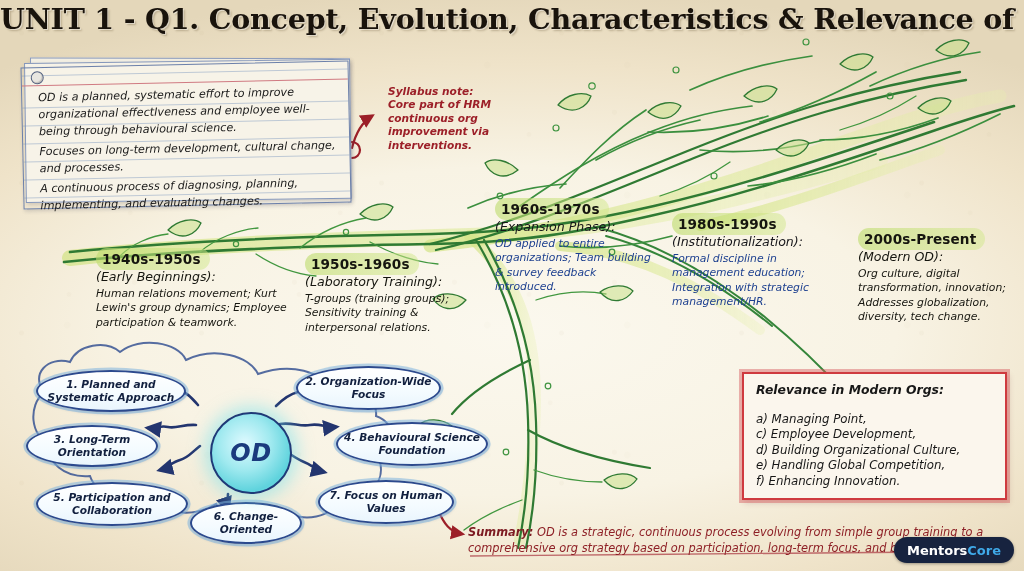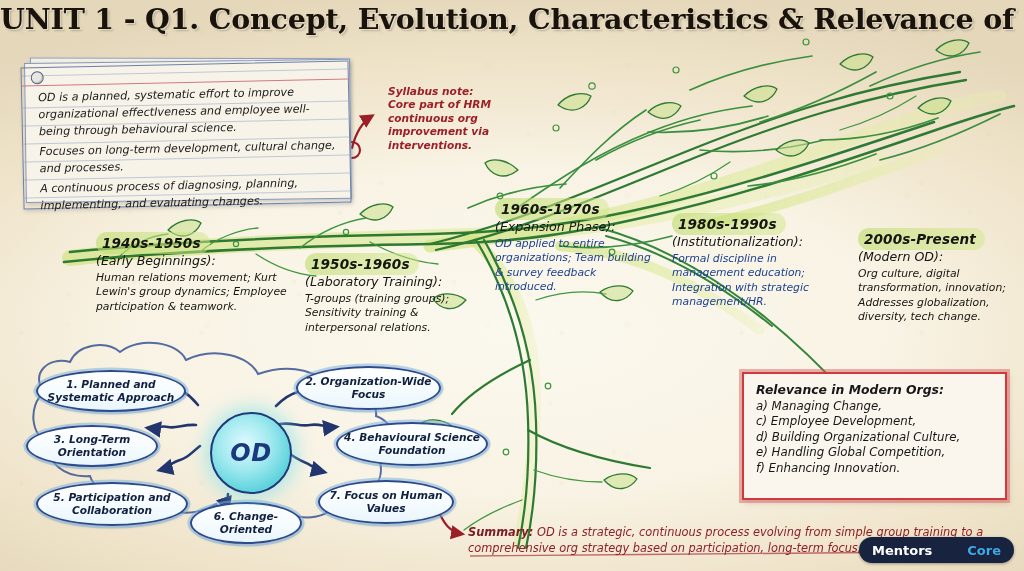--- a/index.html
+++ b/index.html
@@ -83,35 +83,35 @@
     font-size:10.6px;line-height:13.4px;color:#9c1f28;font-weight:600;margin-left:12px;
   }
 
   
   .tl{position:absolute;}
   .tl .hl{
     display:inline-block;padding:1px 9px 2px 6px;border-radius:12px;
     background:linear-gradient(100deg,rgba(190,220,110,.62),rgba(210,232,140,.5));
   }
   .tl .yr{
-    font-family:"DejaVu Sans", sans-serif;font-weight:700;font-style:italic;
+    font-family:"DejaVu Sans", sans-serif;font-weight:700;
     font-size:13.6px;color:#15150f;letter-spacing:.1px;white-space:nowrap;margin-top:45px;
   }
   .tl .ph{
     font-family:"DejaVu Sans", sans-serif;font-style:italic;
     font-size:12.6px;color:#15150f;white-space:nowrap;margin-top:-1px;
   }
   .tl .bd{
     font-family:"DejaVu Sans", sans-serif;font-style:italic;
     font-size:10.8px;line-height:14.4px;margin-top:3px;color:#15150f;
   }
   .tl.blue .bd{color:#1c3f8f;}
   .tl.blue .ph{color:#16161a;}
 
-  #tl1{left:96px;top:232px;width:205px;}
+  #tl1{left:96px;top:248px;width:205px;}
   #tl2{left:305px;top:253px;width:185px;}
   #tl3{left:495px;top:198px;width:165px;}
   #tl4{left:672px;top:213px;width:180px;}
   #tl5{left:858px;top:228px;width:165px;}
 
   
   #bubbles{position:absolute;left:18px;top:360px;width:460px;height:185px;}
   .bub{
     position:absolute;display:flex;align-items:center;justify-content:center;
     text-align:center;border-radius:50%/50%;
@@ -142,42 +142,42 @@
   
   #relevance{
     position:absolute;left:742px;top:372px;width:265px;height:128px;
     background:#fbf6ed;
     border:2.2px solid #cf3a3f;
     box-shadow:0 0 0 3px rgba(214,92,96,.45), 2px 3px 6px rgba(120,50,50,.2);
     box-sizing:border-box;padding:8px 10px 6px 12px;
   }
   #relevance .rtitle{
     font-family:"DejaVu Sans", sans-serif;font-weight:700;font-style:italic;
-    font-size:12.4px;color:#171717;margin-bottom:2px;
+    font-size:12.4px;color:#171717;margin-bottom:15px;
   }
   #relevance li{
     list-style:none;font-family:"DejaVu Sans", sans-serif;font-style:italic;
     font-size:11.8px;line-height:15.4px;color:#171717;
   }
   #relevance ul{margin:0;padding:0;}
 
   
   #summary{
     position:absolute;left:468px;top:525px;width:540px;
     font-family:"DejaVu Sans", sans-serif;font-style:italic;
     font-size:11.4px;line-height:15.6px;color:#8e2026;
   }
   #summary b{font-weight:700;color:#7d1b22;font-style:italic;}
 
   
   #logo{
     position:absolute;right:10px;bottom:8px;height:26px;
     display:flex;align-items:center;padding:0 13px;border-radius:13px;
     background:#17233f;box-shadow:0 1px 3px rgba(0,0,0,.35);
-    font-family:"DejaVu Sans", sans-serif;font-weight:700;font-size:13px;gap:35px;
+    font-family:"DejaVu Sans", sans-serif;font-weight:700;font-size:13px;
   }
   #logo .l1{color:#ffffff;}
   #logo .l2{color:#3fa9e8;}
 </style>
 </head>
 <body>
 
 <div id="canvas">
 
   <svg class="layer" viewBox="0 0 1024 571" preserveAspectRatio="none">
@@ -394,21 +394,21 @@
     <div class="bub" id="b4">4. Behavioural Science Foundation</div>
     <div class="bub" id="b5">5. Participation and Collaboration</div>
     <div class="bub" id="b6">6. Change-Oriented</div>
     <div class="bub" id="b7">7. Focus on Human Values</div>
     <div id="odnode">OD</div>
   </div>
 
   <div id="relevance">
     <div class="rtitle">Relevance in Modern Orgs:</div>
     <ul>
-      <li>a) Managing Change,</li>
+      <li>a) Managing Point,</li>
       <li>c) Employee Development,</li>
       <li>d) Building Organizational Culture,</li>
       <li>e) Handling Global Competition,</li>
       <li>f) Enhancing Innovation.</li>
     </ul>
   </div>
 
   <div id="summary">
     <b>Summary:</b><span> OD is a strategic, continuous process evolving from simple group training to a comprehensive org strategy based on participation, long-term focus, and behavioural science.</span>
   </div>

